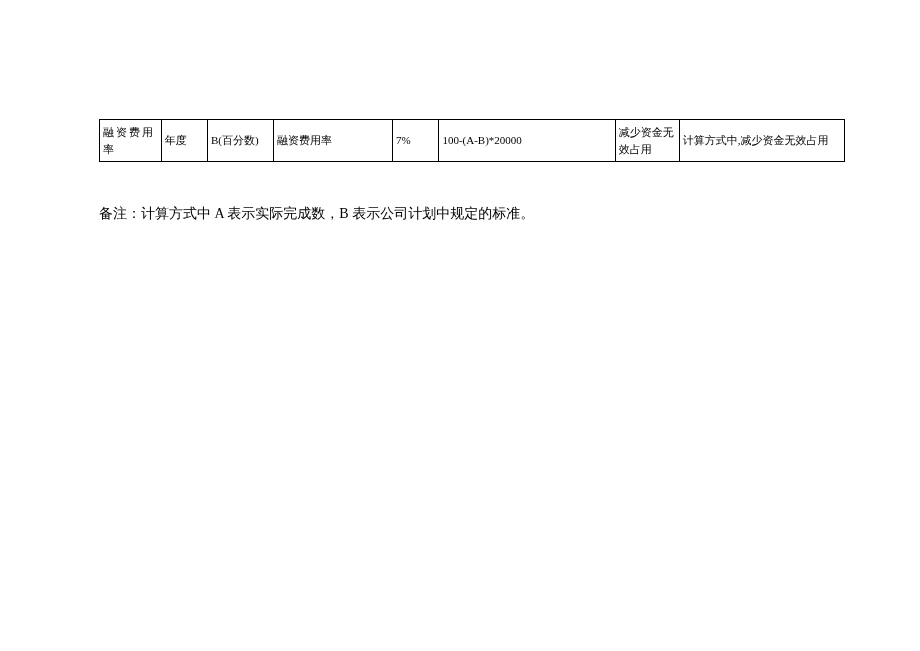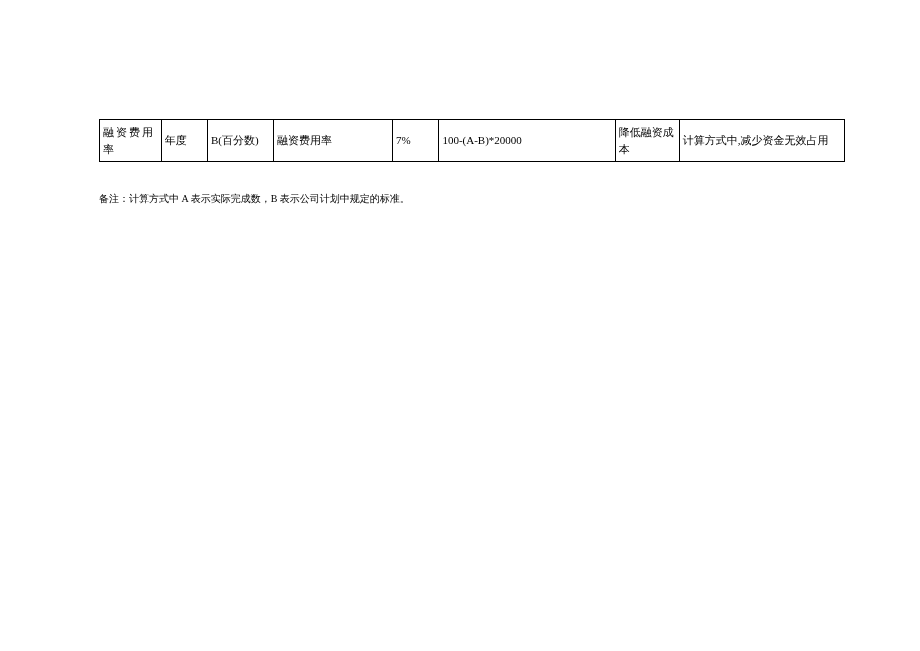--- a/index.html
+++ b/index.html
@@ -38,22 +38,22 @@
     .col3 { width: 60px; }
     .col4 { width: 108px; }
     .col5 { width: 42px; }
     .col6 { width: 160px; }
     .col7 { width: 58px; }
     .col8 { width: 150px; }
     .spaced {
       letter-spacing: 2px;
     }
     .remark {
-      margin-top: 5px;
-      font-size: 10px;
+      margin-top: 17px;
+      font-size: 14px;
       padding-left: 12px;
       line-height: 1.6;
     }
   </style>
 </head>
 <body>
 
 <div class="table-container">
   <table>
     <colgroup>
@@ -67,20 +67,20 @@
       <col class="col8">
     </colgroup>
     <tbody>
         <tr>
       <td class="spaced">融资费用率</td>
       <td>年度</td>
       <td>B(百分数)</td>
       <td>融资费用率</td>
       <td>7%</td>
       <td>100-(A-B)*20000</td>
-      <td>降低融资成本</td>
+      <td>减少资金无效占用</td>
       <td>计算方式中,减少资金无效占用</td>
     </tr>
   </tbody>
     </table>
 </div>
 
 <div class="remark">备注：计算方式中 A 表示实际完成数，B 表示公司计划中规定的标准。</div>
 
 </body></html>

